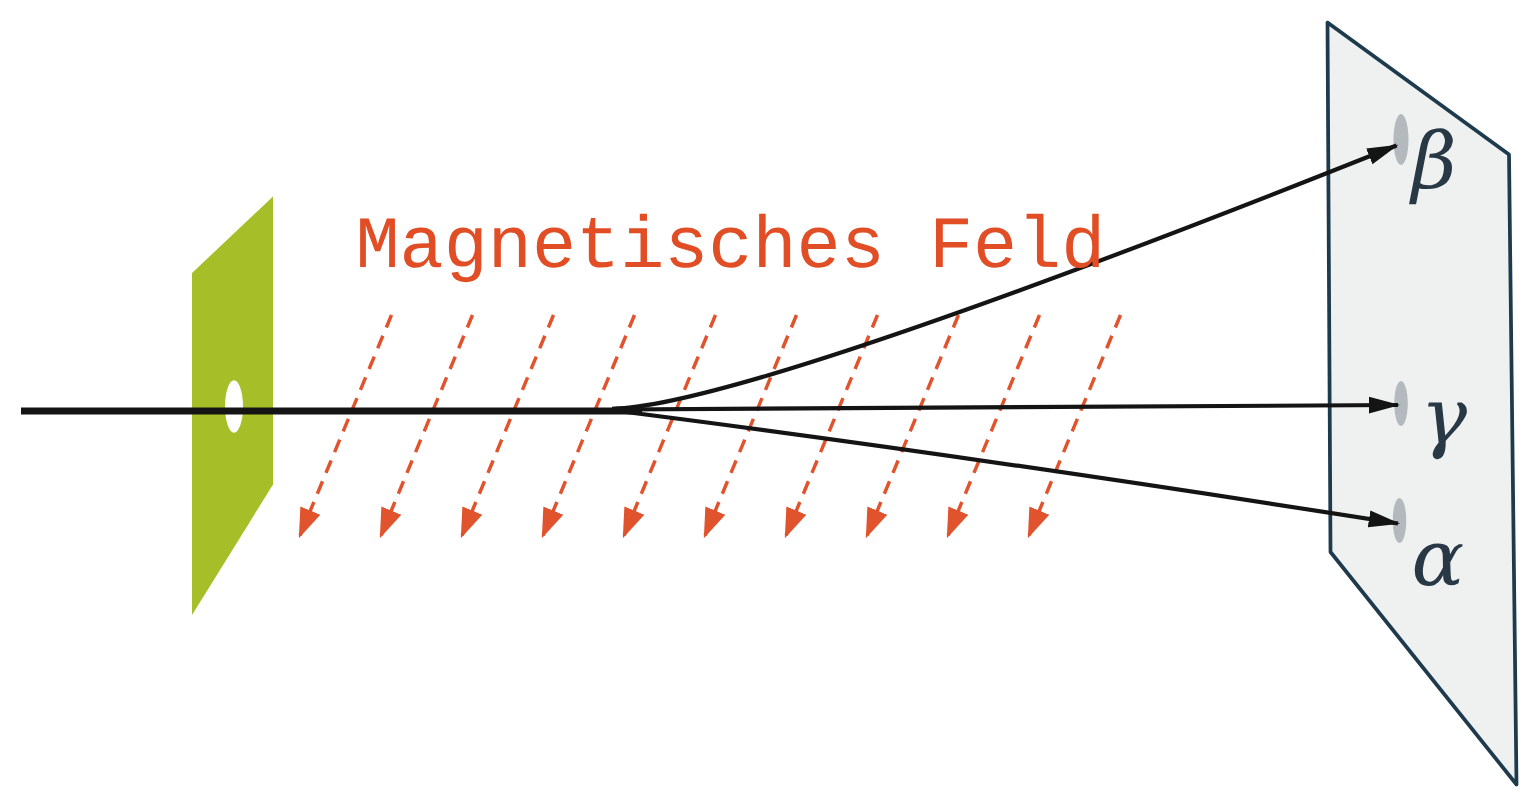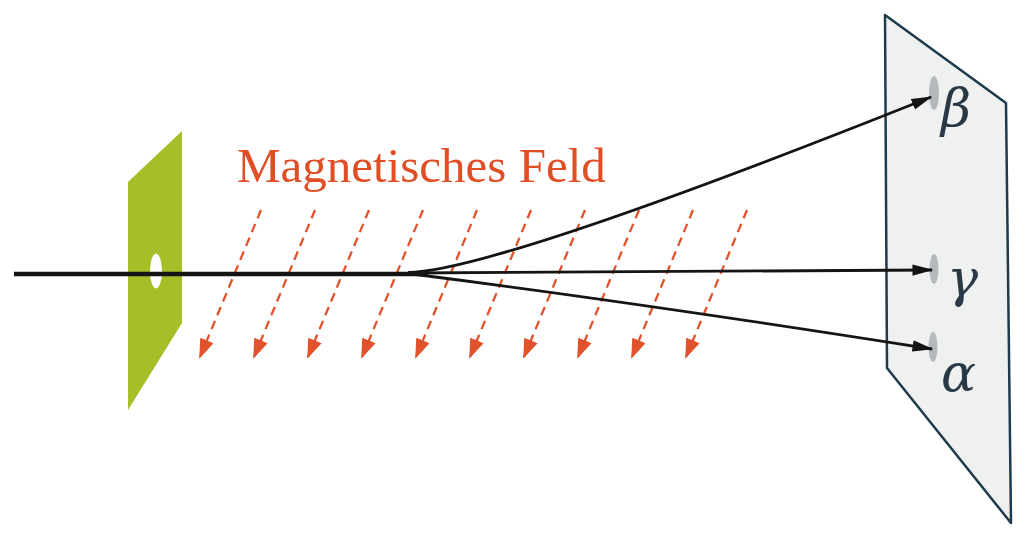--- a/index.html
+++ b/index.html
@@ -13,21 +13,21 @@
     font-family: "Liberation Sans", sans-serif;
   }
   #scene { position: absolute; left: 0; top: 0; }
   .overlay-label {
     position: absolute;
     line-height: 1;
     white-space: nowrap;
     user-select: none;
   }
   #label-field {
-    font-family: Liberation Serif, serif;
+    font-family: Liberation Mono, monospace;
     font-weight: 400;
   }
   .greek-label {
     font-family: "DejaVu Serif", serif;
     font-style: italic;
   }
 </style>
 </head>
 <body>
 

